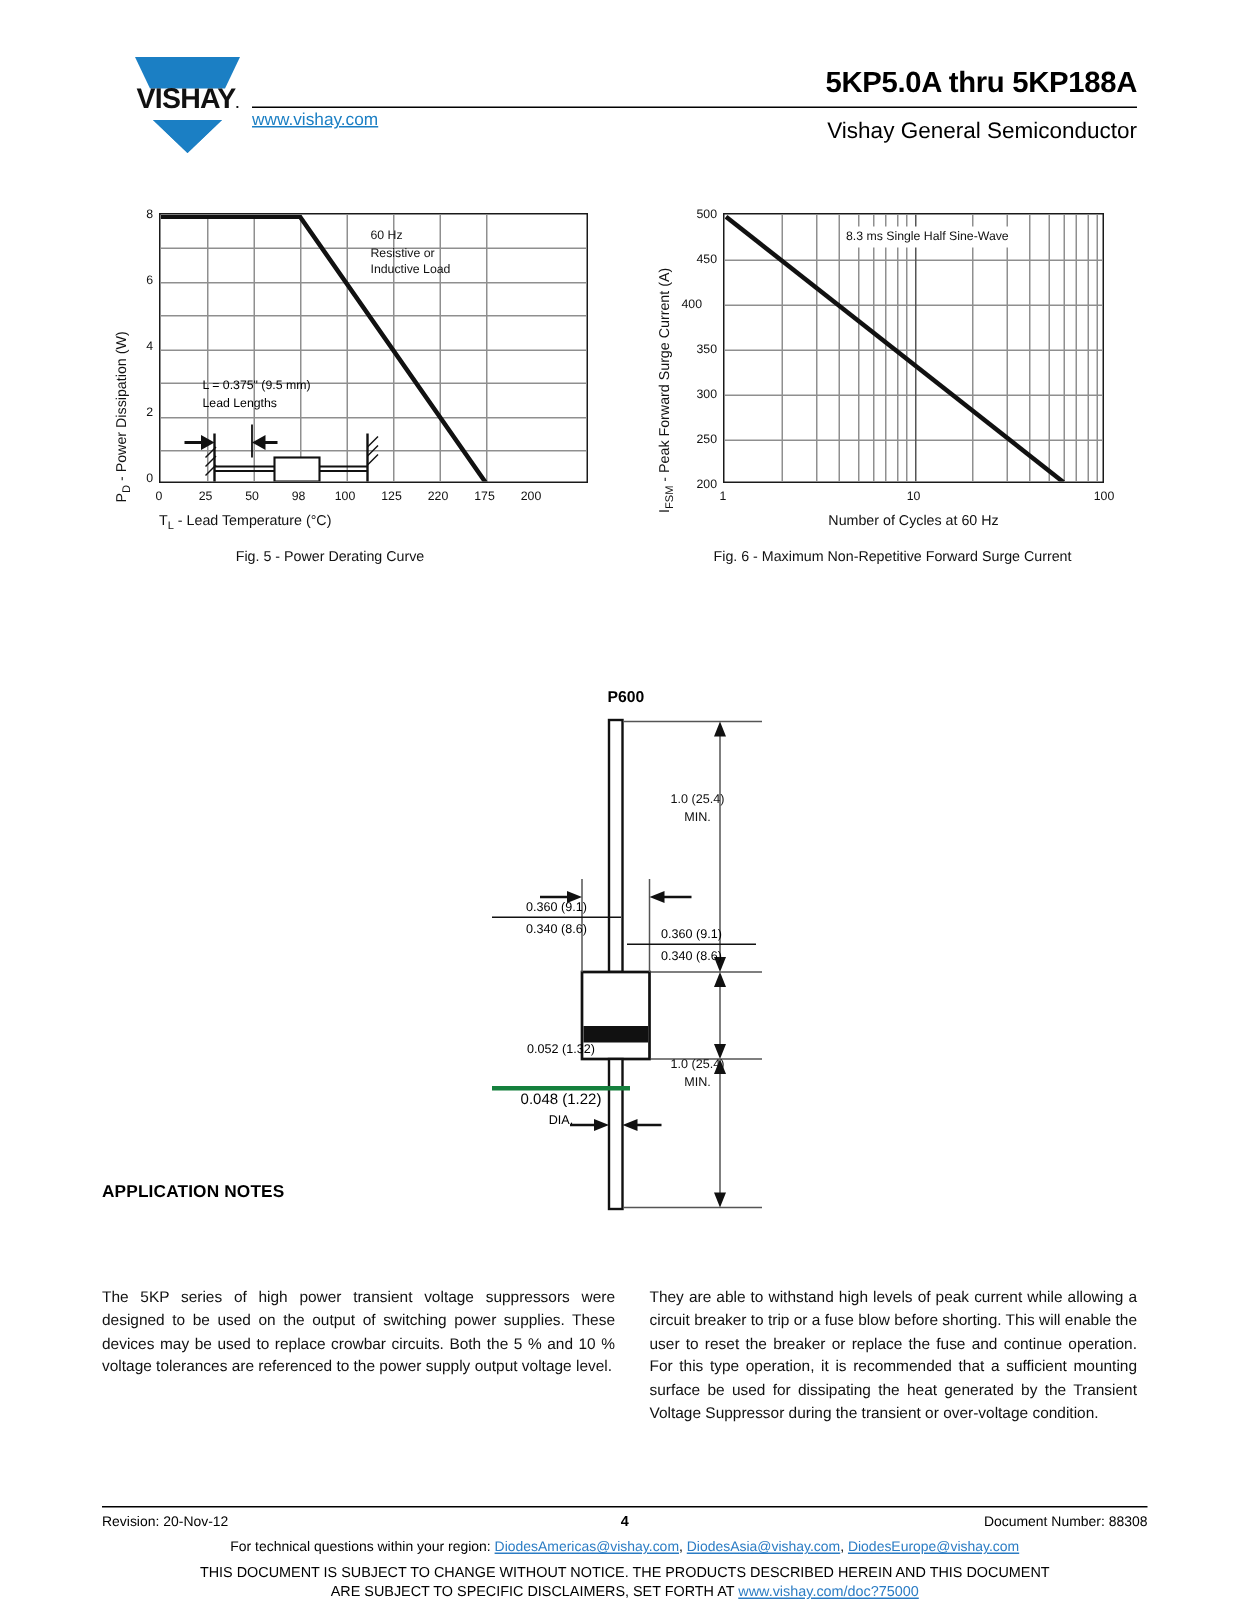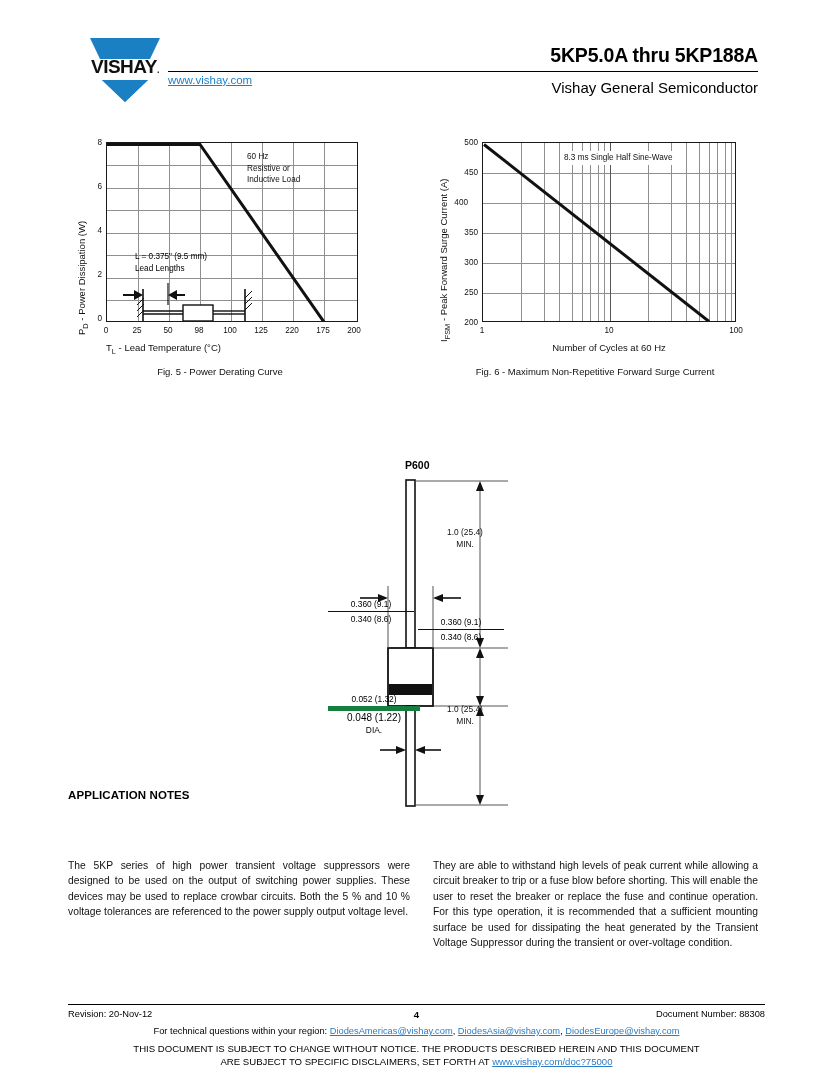--- a/index.html
+++ b/index.html
@@ -208,21 +208,21 @@
     <div class="axis-title axis-title-y" style="left:6px; top:205px;">
       <span>P</span><sub style="font-size:7.4px;">D</sub><span> - Power Dissipation (W)</span>
     </div>
 
     <div class="ytick" style="left:6px;  top:8px;  width:26px;">8</div>
     <div class="ytick" style="left:6px;  top:52px; width:26px;">6</div>
     <div class="ytick" style="left:6px;  top:96px; width:26px;">4</div>
     <div class="ytick" style="left:6px;  top:140px;width:26px;">2</div>
     <div class="ytick" style="left:6px;  top:184px;width:26px;">0</div>
 
-    <div class="plot" style="left:36px; top:12px; width:252px; height:180px;">
+    <div class="plot" style="left:36px; top:12px; width:286px; height:180px;">
 
       <div class="gl gl-h" style="top:22px;"></div>
       <div class="gl gl-h" style="top:45px;"></div>
       <div class="gl gl-h" style="top:67px;"></div>
       <div class="gl gl-h" style="top:90px;"></div>
       <div class="gl gl-h" style="top:112px;"></div>
       <div class="gl gl-h" style="top:135px;"></div>
       <div class="gl gl-h" style="top:157px;"></div>
 
       <div class="gl gl-v" style="left:31px;"></div>
@@ -398,21 +398,21 @@
       <div style="font-size:8.4px; line-height:12px; border-bottom:1px solid #111; padding-bottom:1px;">0.360 (9.1)</div>
       <div style="font-size:8.4px; line-height:12px; padding-top:1px;">0.340 (8.6)</div>
     </div>
 
     <div style="position:absolute; left:418px; top:166px; width:86px; text-align:center;">
       <div style="font-size:8.4px; line-height:12px; border-bottom:1px solid #111; padding-bottom:1px;">0.360 (9.1)</div>
       <div style="font-size:8.4px; line-height:12px; padding-top:1px;">0.340 (8.6)</div>
     </div>
 
     <div style="position:absolute; left:328px; top:243px; width:92px; text-align:center;">
-      <div style="font-size:8.4px; line-height:12px; border-bottom:5px solid #15803d; padding-bottom:1px;">0.052 (1.32)</div>
+      <div style="font-size:8.4px; line-height:12px; border-bottom:3px solid #15803d; padding-bottom:19px;">0.052 (1.32)</div>
       <div style="font-size:10px; line-height:12px; padding-top:1px;">0.048 (1.22)</div>
       <div style="font-size:8.4px; line-height:12px;">DIA.</div>
     </div>
 
     <div class="dim-text" style="left:420px; top:253px; width:90px;">1.0 (25.4)
 MIN.</div>
   </div>
 
   <div class="app-head">APPLICATION NOTES</div>
   <div class="col col-left">The 5KP series of high power transient voltage suppressors were designed to be used on the output of switching power supplies. These devices may be used to replace crowbar circuits. Both the 5 % and 10 % voltage tolerances are referenced to the power supply output voltage level.</div>

